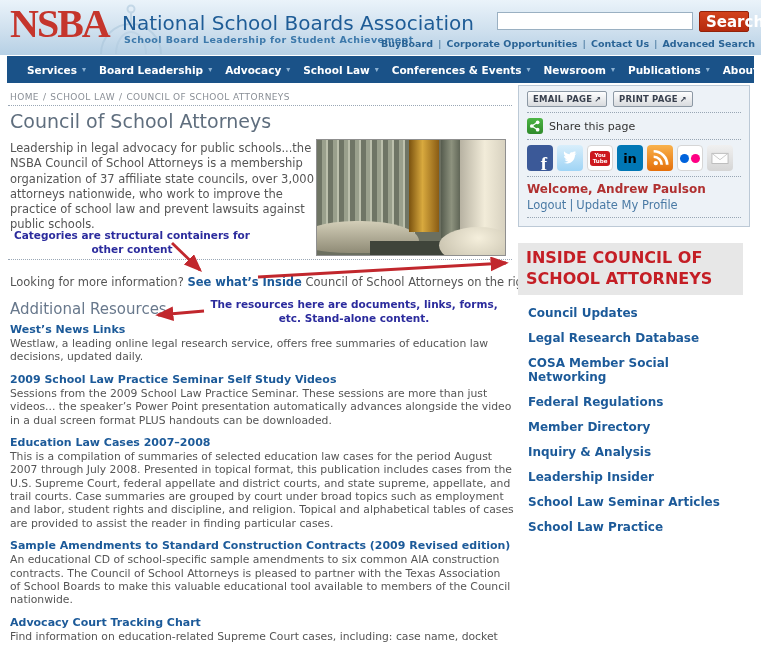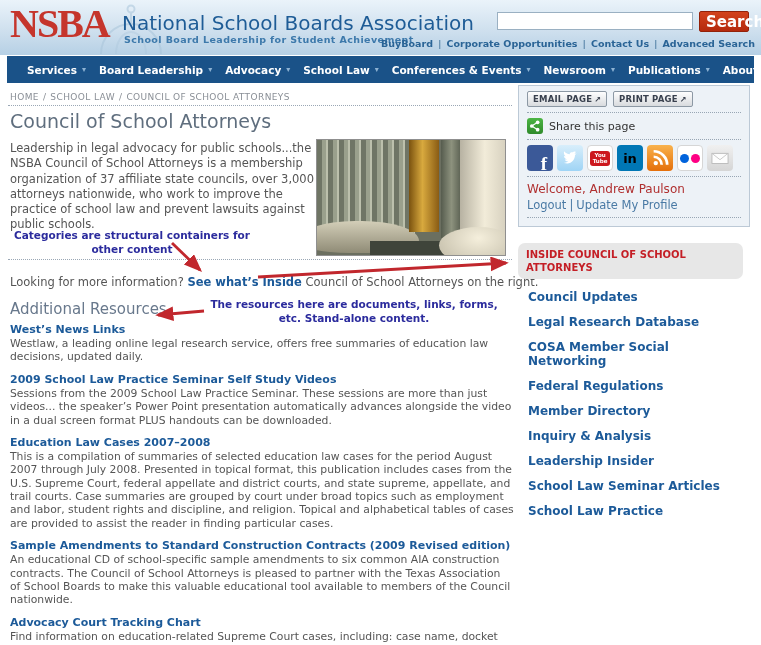--- a/index.html
+++ b/index.html
@@ -100,26 +100,26 @@
   .soc-tw{background:linear-gradient(#d8eefb,#9fd4f5);}
   .soc-yt{background:#fff;border:1px solid #d6d6d6;flex-direction:column;}
   .yt-badge{background:#cc181e;border-radius:3px;width:20px;height:15px;display:flex;
     flex-direction:column;align-items:center;justify-content:center;color:#fff;
     font-size:5.5px;font-weight:bold;line-height:1.1;}
   .soc-in{background:#0077b5;color:#000000;font-weight:bold;font-size:13px;}
   .soc-rss{background:linear-gradient(#f9b24c,#e46f0a);}
   .soc-fl{background:#fff;border:1px solid #d6d6d6;gap:2px;}
   .fl-dot{width:9px;height:9px;border-radius:50%;}
   .soc-mail{background:linear-gradient(#f0f0f0,#d5d5d5);}
-  .welcome{color:#b03030;font-weight:normal;font-size:12px;margin:1px 0 2px;}
+  .welcome{color:#b03030;font-weight:bold;font-size:12px;margin:1px 0 2px;}
   .user-links{font-size:11.5px;color:#4a7aa5;margin-bottom:3px;}
   .user-links a{color:#4a7aa5;text-decoration:none;}
   .u2-sep{padding:0 3px;}
   .inside-head{margin-top:16px;background:#e7e7e7;color:#c41e25;font-weight:bold;
-    font-size:10px;padding:5px 8px;line-height:1.3;width:209px;border-radius:7px;}
+    font-size:16px;padding:5px 8px;line-height:1.3;width:209px;}
   .inside-links{padding-left:10px;}
   .inside-links a{display:block;color:#1c5a99;font-weight:bold;font-size:12px;
     text-decoration:none;margin-top:11px;}
 </style>
 </head>
 <body>
 
 <div class="header">
   <svg class="dome" width="90" height="54" viewBox="0 0 90 54">
     <g fill="none" stroke="#a9c5da" stroke-width="2">

